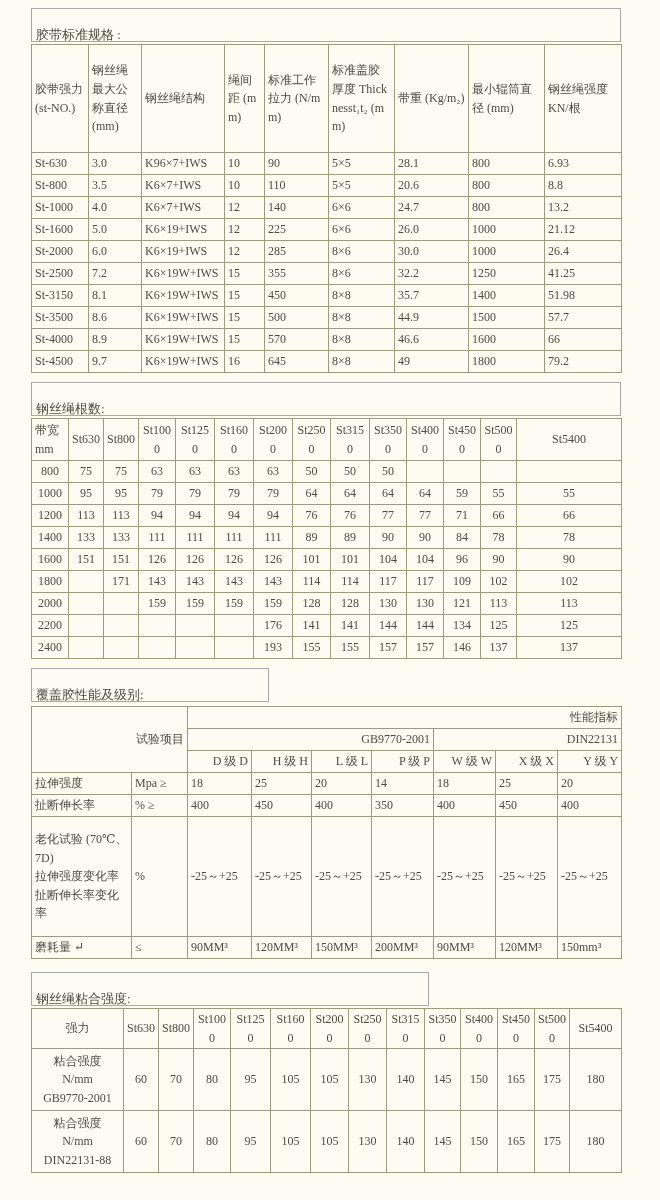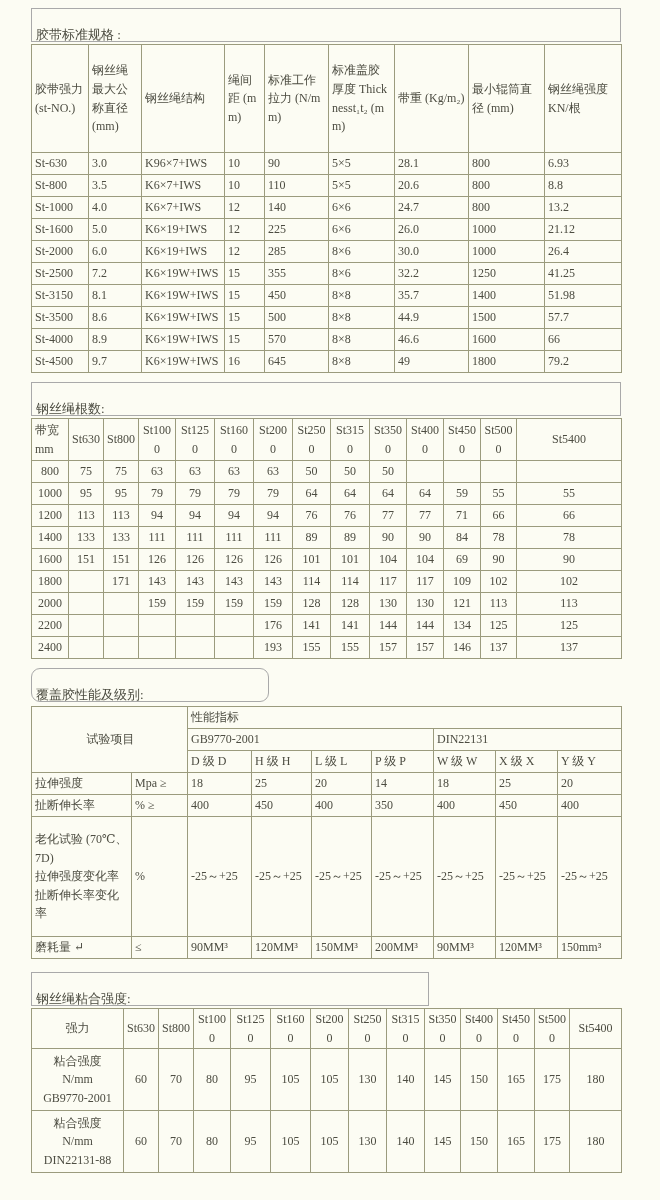--- a/index.html
+++ b/index.html
@@ -30,27 +30,27 @@
     overflow:hidden; line-height:1.55;
   }
   
   #spec-table th{height:108px; text-align:left; word-break:break-all;}
   #spec-table td{height:22px; text-align:left;}
   
   #cord-table th{height:42px; text-align:center;}
   #cord-table td{height:22px; text-align:center;}
   #cord-table th:first-child{text-align:left;}
   
-  #cover-table th{height:22px; text-align:left;}
-  #cover-table th.corner{text-align:center; padding-left:5px;}
+  #cover-table th{height:22px; text-align:right;}
+  #cover-table th.corner{text-align:right; padding-left:5px;}
   #cover-table td{height:22px;}
   #cover-table td.lbl, #cover-table td.unit{text-align:left;}
   #cover-table td.val{text-align:left;}
   #cover-table tr.tall td{height:120px;}
-  #cover-section .title-box{margin-bottom:4px;border-radius:9px;}
+  #cover-section .title-box{margin-bottom:4px;}
   #cover-table{margin-bottom:13px;}
   
   #adhesion-section{margin-top:3px;}
   #adhesion-table th{height:22px; text-align:center;}
   #adhesion-table td{height:62px; text-align:center;}
 </style>
 </head>
 <body>
 
 <div class="section" id="spec-section">
@@ -303,21 +303,21 @@
           <td>151</td>
           <td>151</td>
           <td>126</td>
           <td>126</td>
           <td>126</td>
           <td>126</td>
           <td>101</td>
           <td>101</td>
           <td>104</td>
           <td>104</td>
-          <td>69</td>
+          <td>96</td>
           <td>90</td>
           <td>90</td>
         </tr>
         <tr>
           <td>1800</td>
           <td></td>
           <td>171</td>
           <td>143</td>
           <td>143</td>
           <td>143</td>

